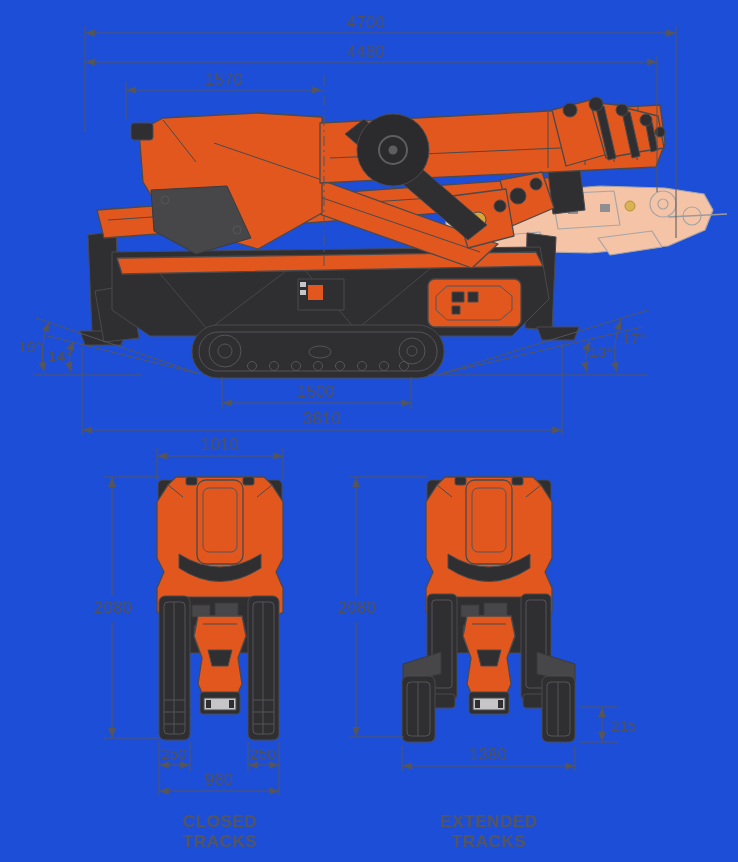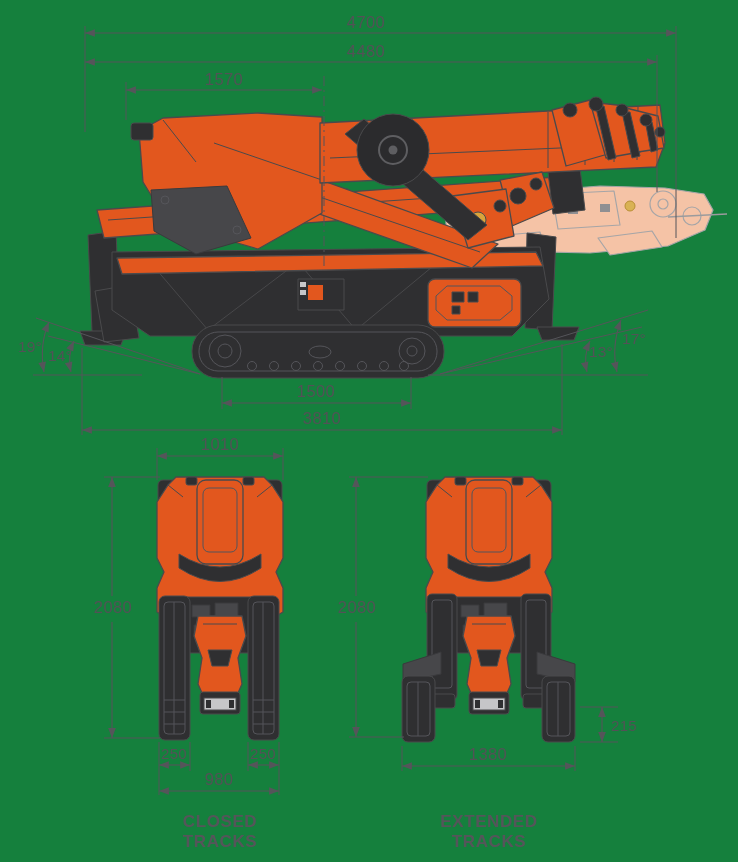--- a/index.html
+++ b/index.html
@@ -1,16 +1,16 @@
 <!DOCTYPE html>
 <html><head>
 <meta charset="utf-8">
 <style>
   html,body{margin:0;padding:0;background:#ffffff;}
-  .stage{position:relative;width:738px;height:862px;background:#15803d;overflow:hidden;}
+  .stage{position:relative;width:738px;height:862px;background:#1d4ed8;overflow:hidden;}
   svg text{font-family:"Liberation Sans",sans-serif;}
   .dimtxt{font-size:16.5px;fill:#525256;letter-spacing:.4px;}
   .smtxt{font-size:15px;fill:#525256;letter-spacing:.3px;}
   .angtxt{font-size:15.5px;fill:#525256;letter-spacing:.2px;}
   .captxt{font-size:17px;font-weight:bold;fill:#55555A;letter-spacing:.6px;}
   .dim{stroke:#55555A;stroke-width:1.1;fill:none;}
   .ext{stroke:#55555A;stroke-width:1;fill:none;}
   .o{fill:#E2571E;stroke:#4A4A4C;stroke-width:1.3;stroke-linejoin:round;}
   .d{fill:#2F2F31;stroke:#4A4A4C;stroke-width:1;stroke-linejoin:round;}
   .d2{fill:#47474A;stroke:#3A3A3D;stroke-width:1;stroke-linejoin:round;}

